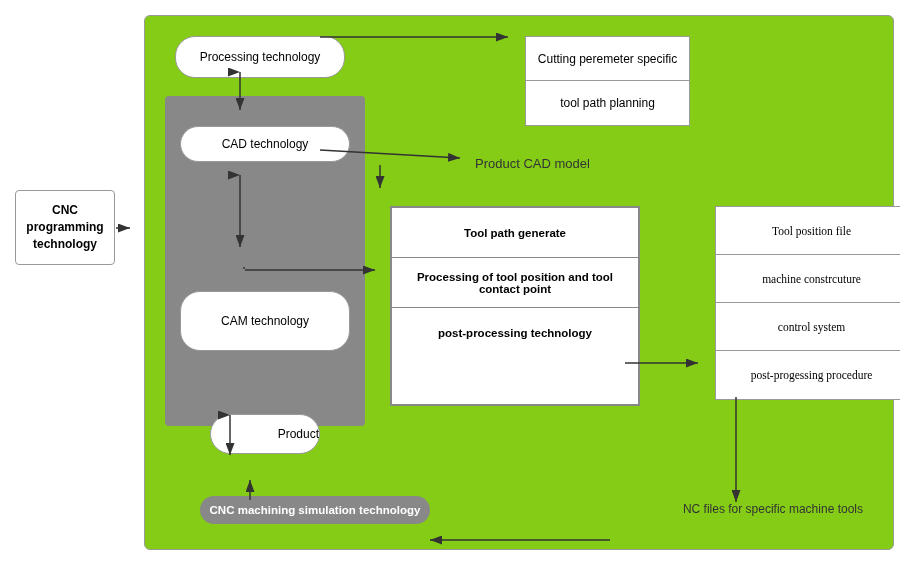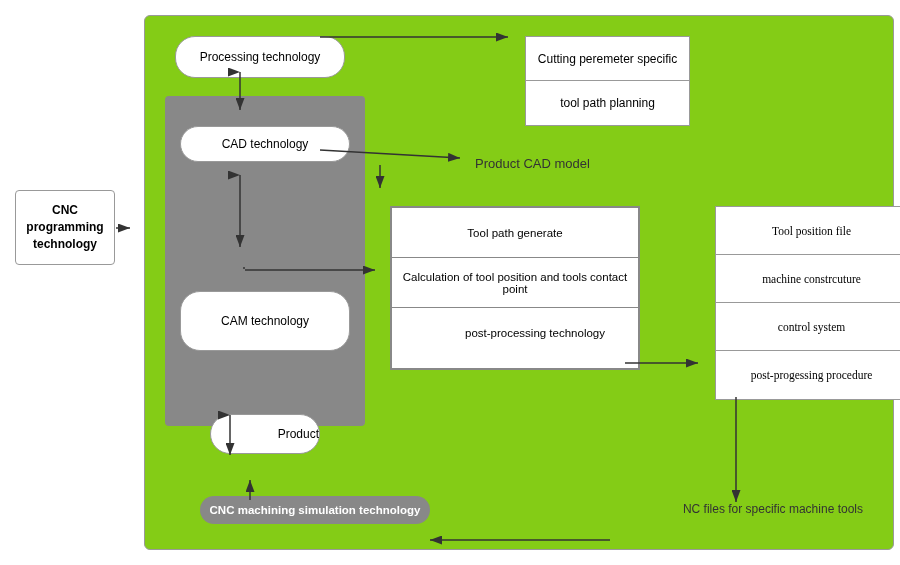--- a/index.html
+++ b/index.html
@@ -149,39 +149,39 @@
       font-size: 13px;
       color: #333;
     }
 
     
     .cam-ops-box {
       position: absolute;
       left: 245px;
       top: 190px;
       width: 250px;
-      height: 164px;
+      height: 200px;
       background: #fff;
       border: 2px solid #888;
+      font-weight: bold;
     }
 
     .cam-ops-row {
       width: 100%;
       border-bottom: 1.5px solid #888;
       display: flex;
       align-items: center;
       justify-content: center;
       text-align: center;
       padding: 6px 8px;
       font-size: 11.5px;
       min-height: 50px;
     }
     .cam-ops-row:last-child {
       border-bottom: none;
-      margin-left: 20px;
     }
 
     
     .right-output-box {
       position: absolute;
       left: 570px;
       width: 193px;
       background: #fff;
       border: 1.5px solid #999;
       display: flex;
@@ -293,21 +293,21 @@
 
   <div class="product-cad-label">
     <span>Product CAD model</span>
   </div>
 
   <div class="cam-ops-box">
     <div class="cam-ops-row">
       <span>Tool path generate</span>
     </div>
     <div class="cam-ops-row">
-      <span>Calculation of tool position and tools contact point</span>
+      <span>Processing of tool position and tool contact point</span>
     </div>
     <div class="cam-ops-row">
       <span>post-processing technology</span>
     </div>
   </div>
 
   <div class="right-output-box" style="top: 190px;">
     <div class="right-output-row">
       <span>Tool position file</span>
     </div>

